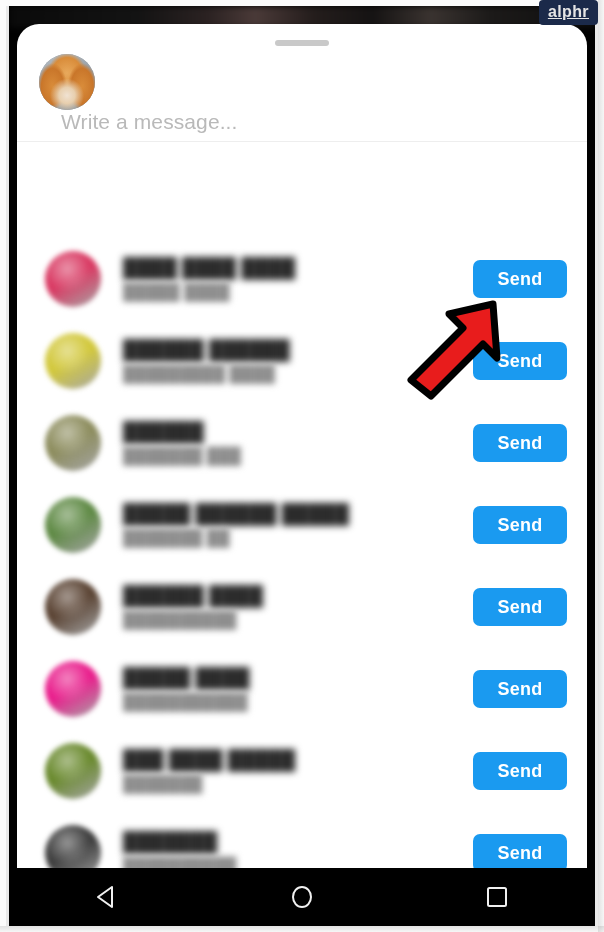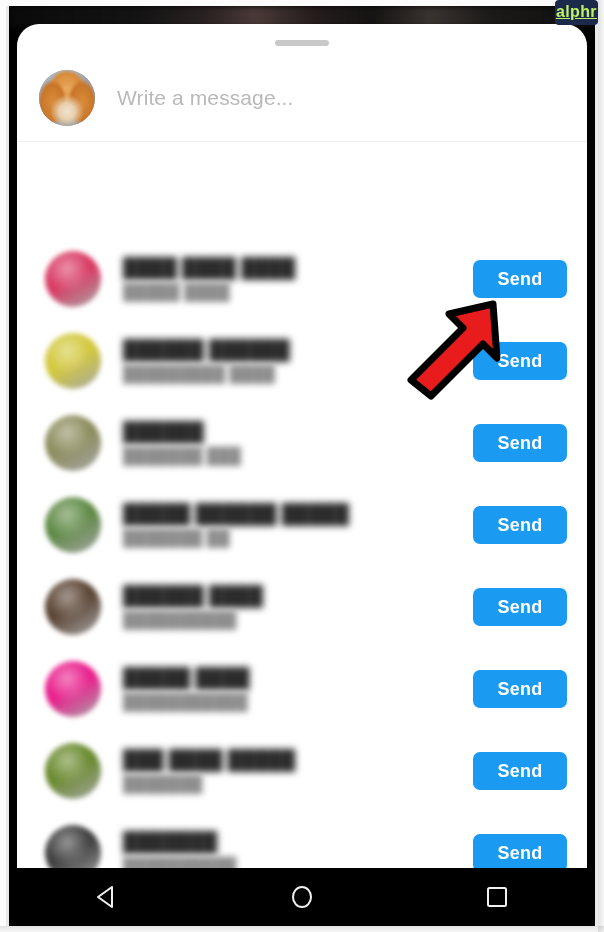--- a/index.html
+++ b/index.html
@@ -82,24 +82,24 @@
     background: #c9c9c9;
     filter: blur(.6px);
   }
 
   
   .composer {
     position: absolute;
     left: 0; top: 30px;
     width: 570px; height: 88px;
     display: flex;
-    align-items: center;
     padding: 0 22px;
     box-sizing: border-box;
     border-bottom: 1px solid #eeeeee;
+    flex-direction: column;
   }
   .avatar-me {
     width: 56px; height: 56px;
     border-radius: 50%;
     flex: 0 0 56px;
     overflow: hidden;
     position: relative;
     background: #9aa0a6;
   }
   .avatar-me .dog {
@@ -228,25 +228,25 @@
     display: flex;
     align-items: center;
     justify-content: center;
   }
 
   
   .watermark {
     position: absolute;
     right: 6px; top: 0px;
     background: #1b2a4a;
-    color: #bef264;
+    color: #e5e5e5;
     font-size: 16px;
     font-weight: bold;
     letter-spacing: .4px;
-    padding: 3px 1px 4px;
+    padding: 3px 9px 4px;
     border-radius: 4px;
     font-family: "Liberation Sans", sans-serif;
     z-index: 40;
     text-decoration: underline;
   }
 </style>
 </head>
 <body>
 
 <div id="screenshot">

